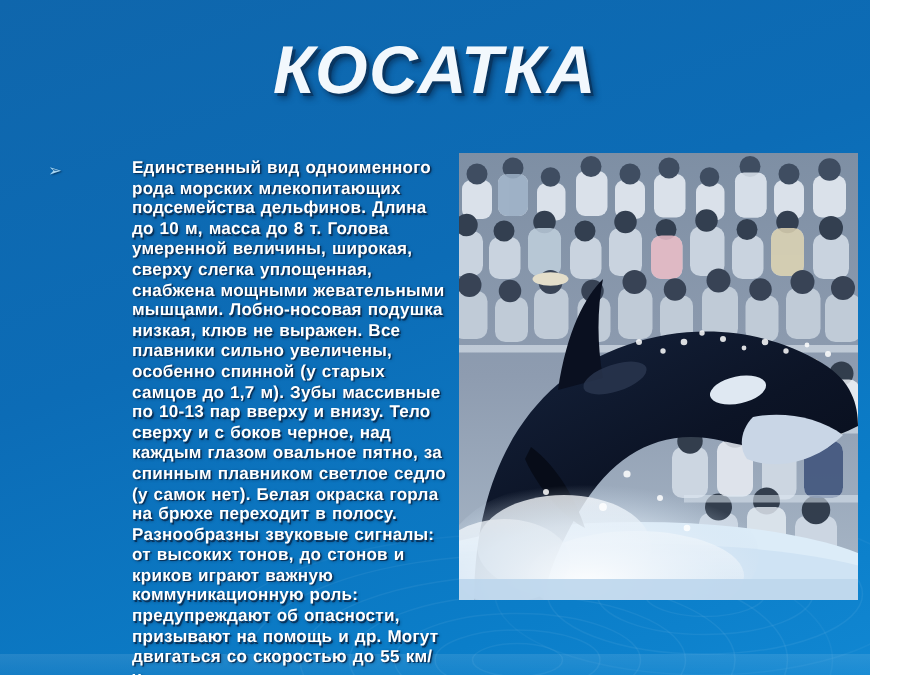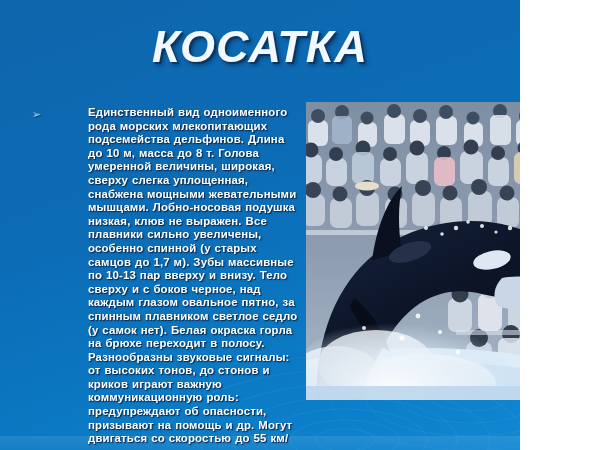--- a/index.html
+++ b/index.html
@@ -8,21 +8,21 @@
   }
   body {
     width: 600px;
     height: 450px;
     overflow: hidden;
     font-family: "Liberation Sans", sans-serif;
   }
 
   #slide {
     position: relative;
-    width: 520px;
+    width: 580px;
     height: 450px;
     overflow: hidden;
     background: #0d6cb4;
     background-image:
       linear-gradient(160deg, #0f66ac 0%, #0c6cb6 42%, #0b7ec9 82%, #1187d2 100%);
   }
 
   
   .ripples {
     position: absolute;

